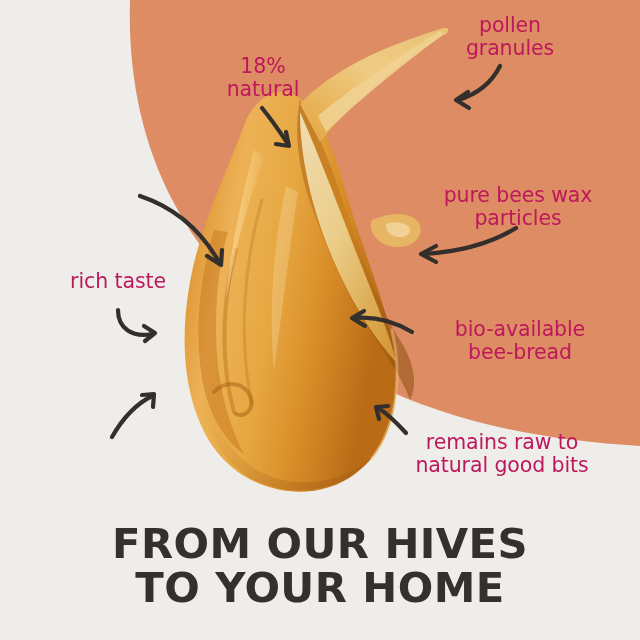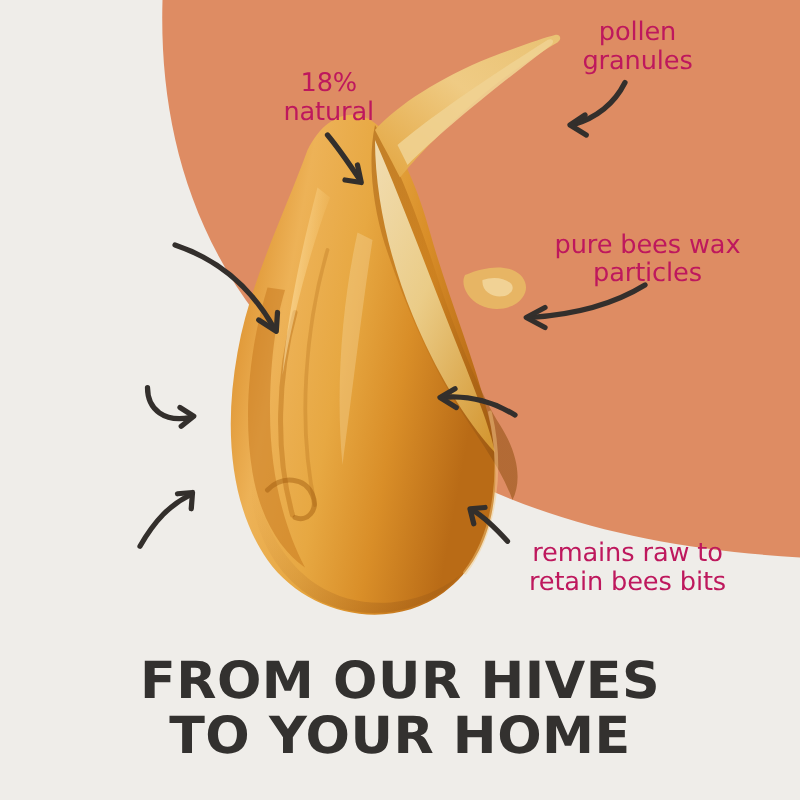--- a/index.html
+++ b/index.html
@@ -213,22 +213,25 @@
   <p class="label lbl-center" id="lbl-natural">18%
 natural</p>
 
   <p class="label lbl-center" id="lbl-pollen">pollen
 granules</p>
 
 
   <p class="label lbl-center" id="lbl-beeswax">pure bees wax
 particles</p>
 
-
+  <p class="label lbl-center" id="lbl-rich">rich taste</p>
+
+  <p class="label lbl-center" id="lbl-bio">bio-available
+bee-bread</p>
 
 
   <p class="label lbl-center" id="lbl-raw">remains raw to
-retain bees bits</p>
+natural good bits</p>
 
   <div id="headline">FROM OUR HIVES
 TO YOUR HOME</div>
 
 </div>
 
 </body></html>

